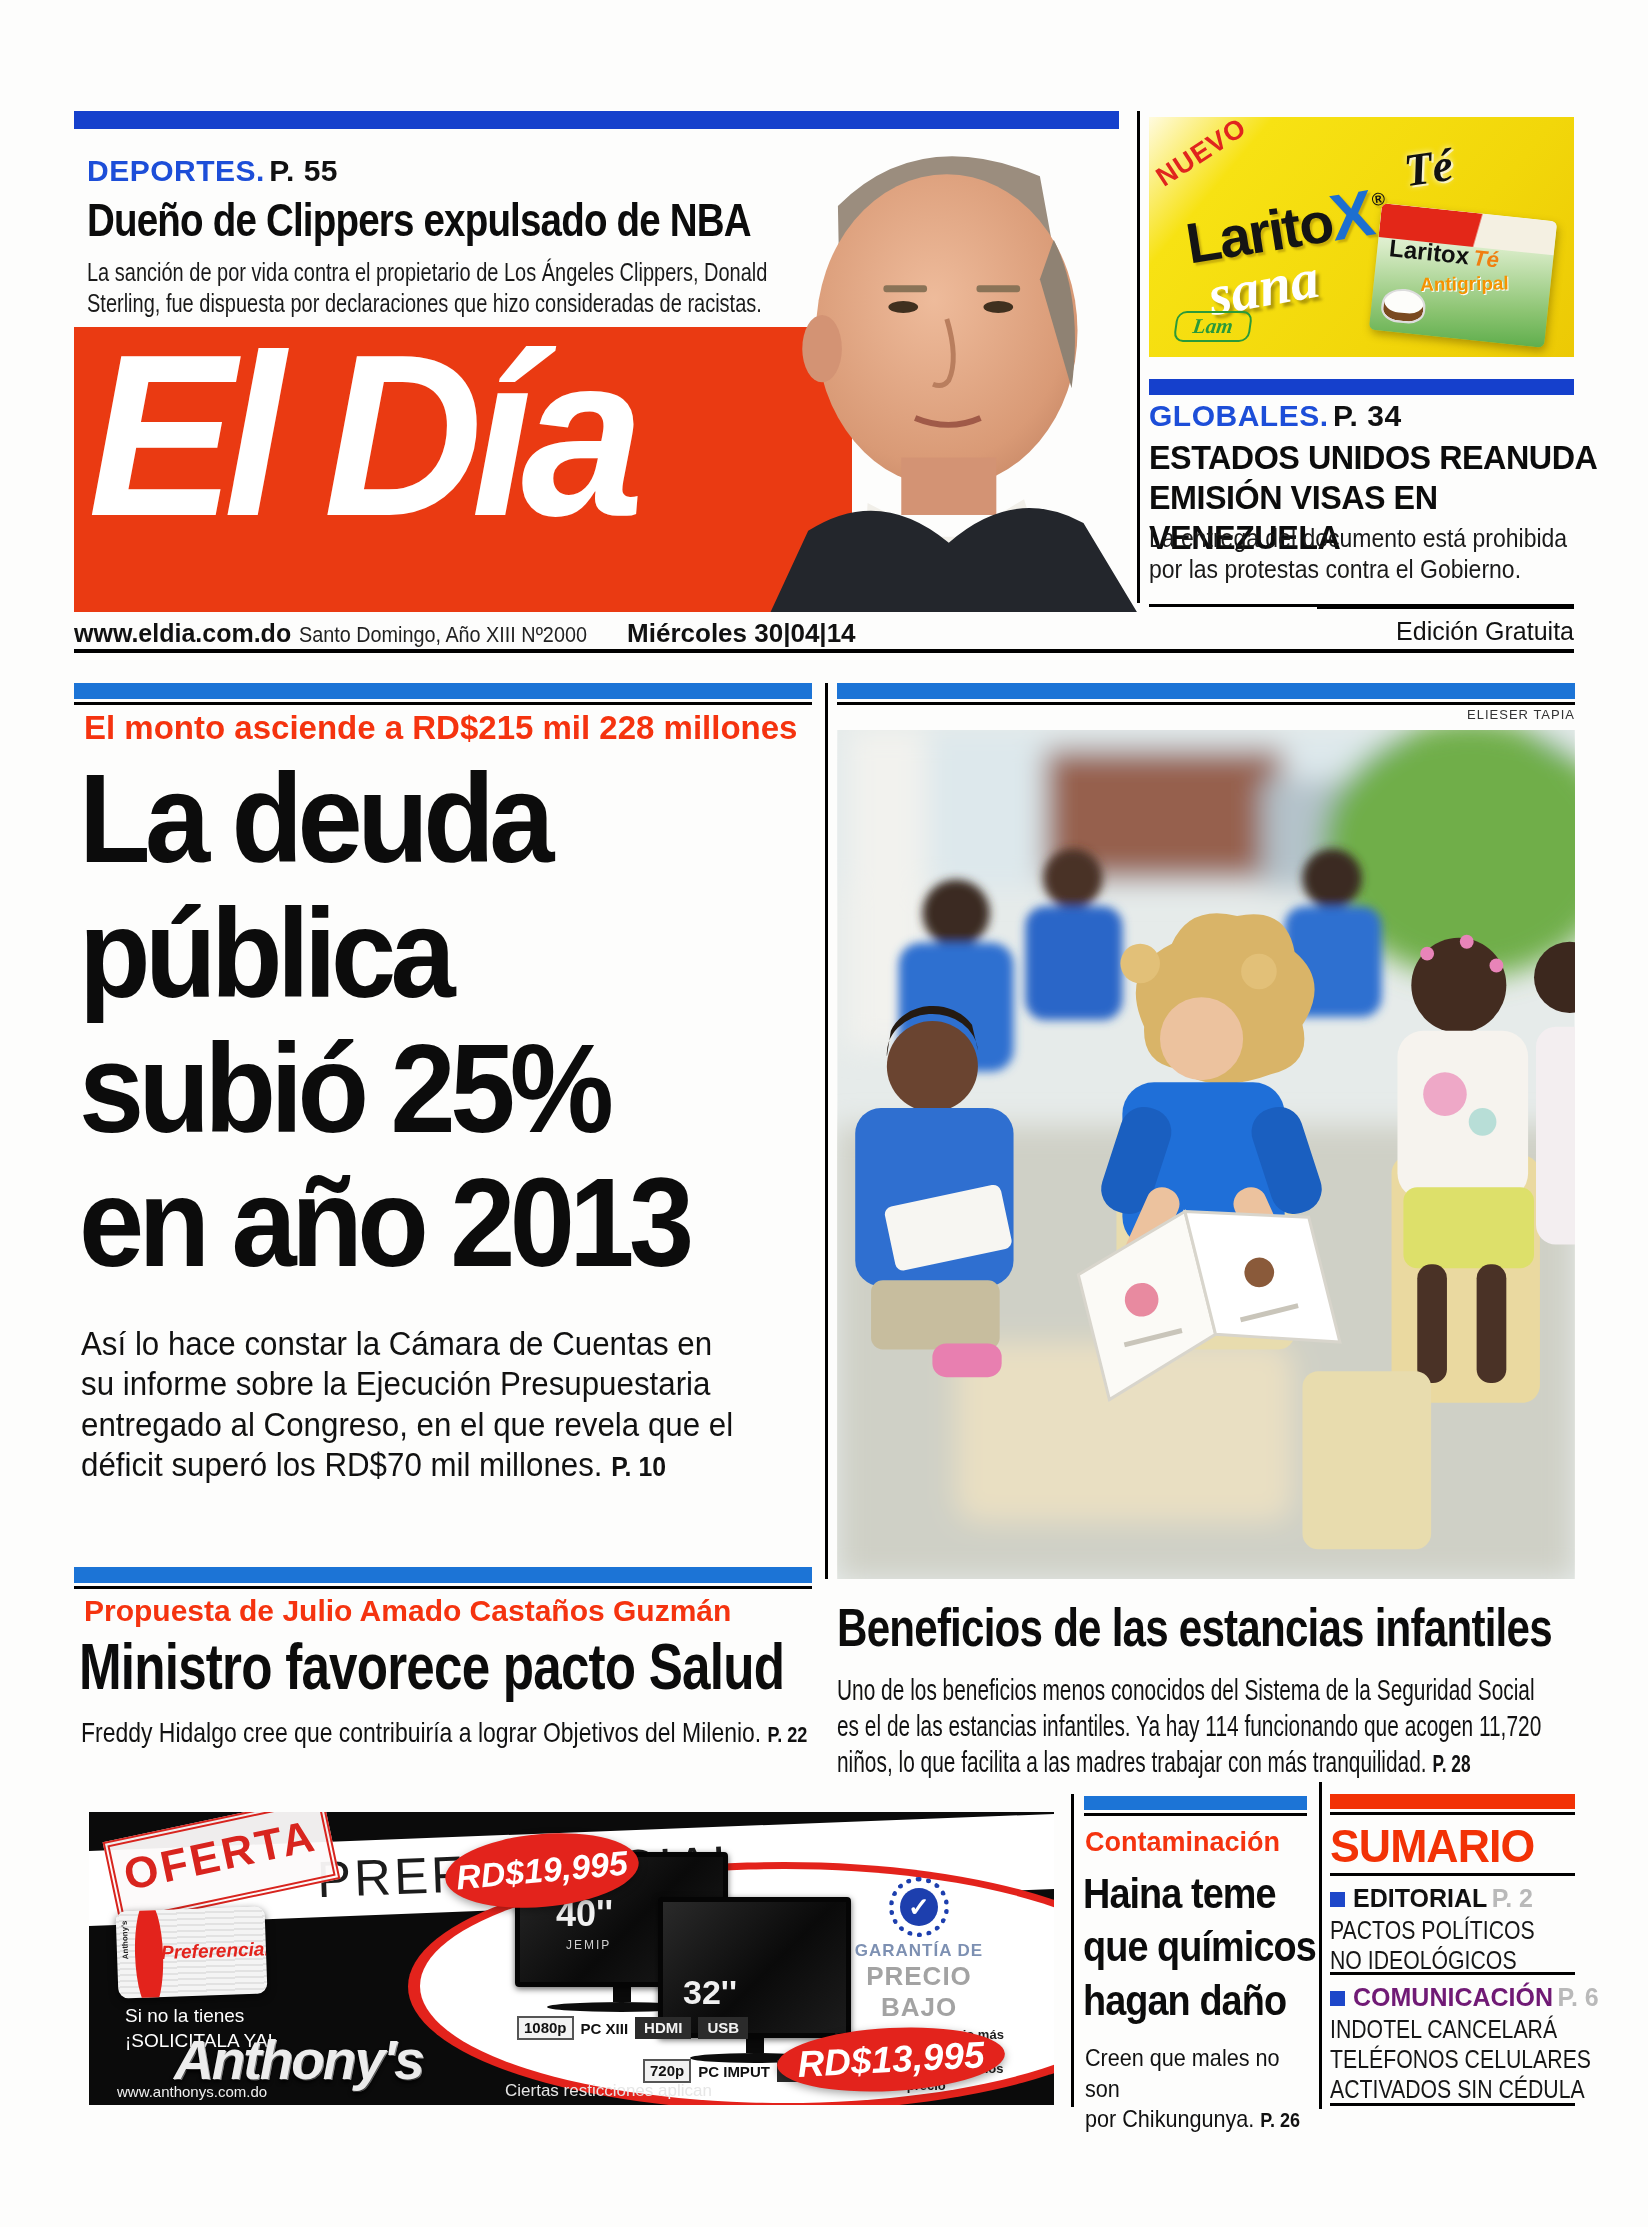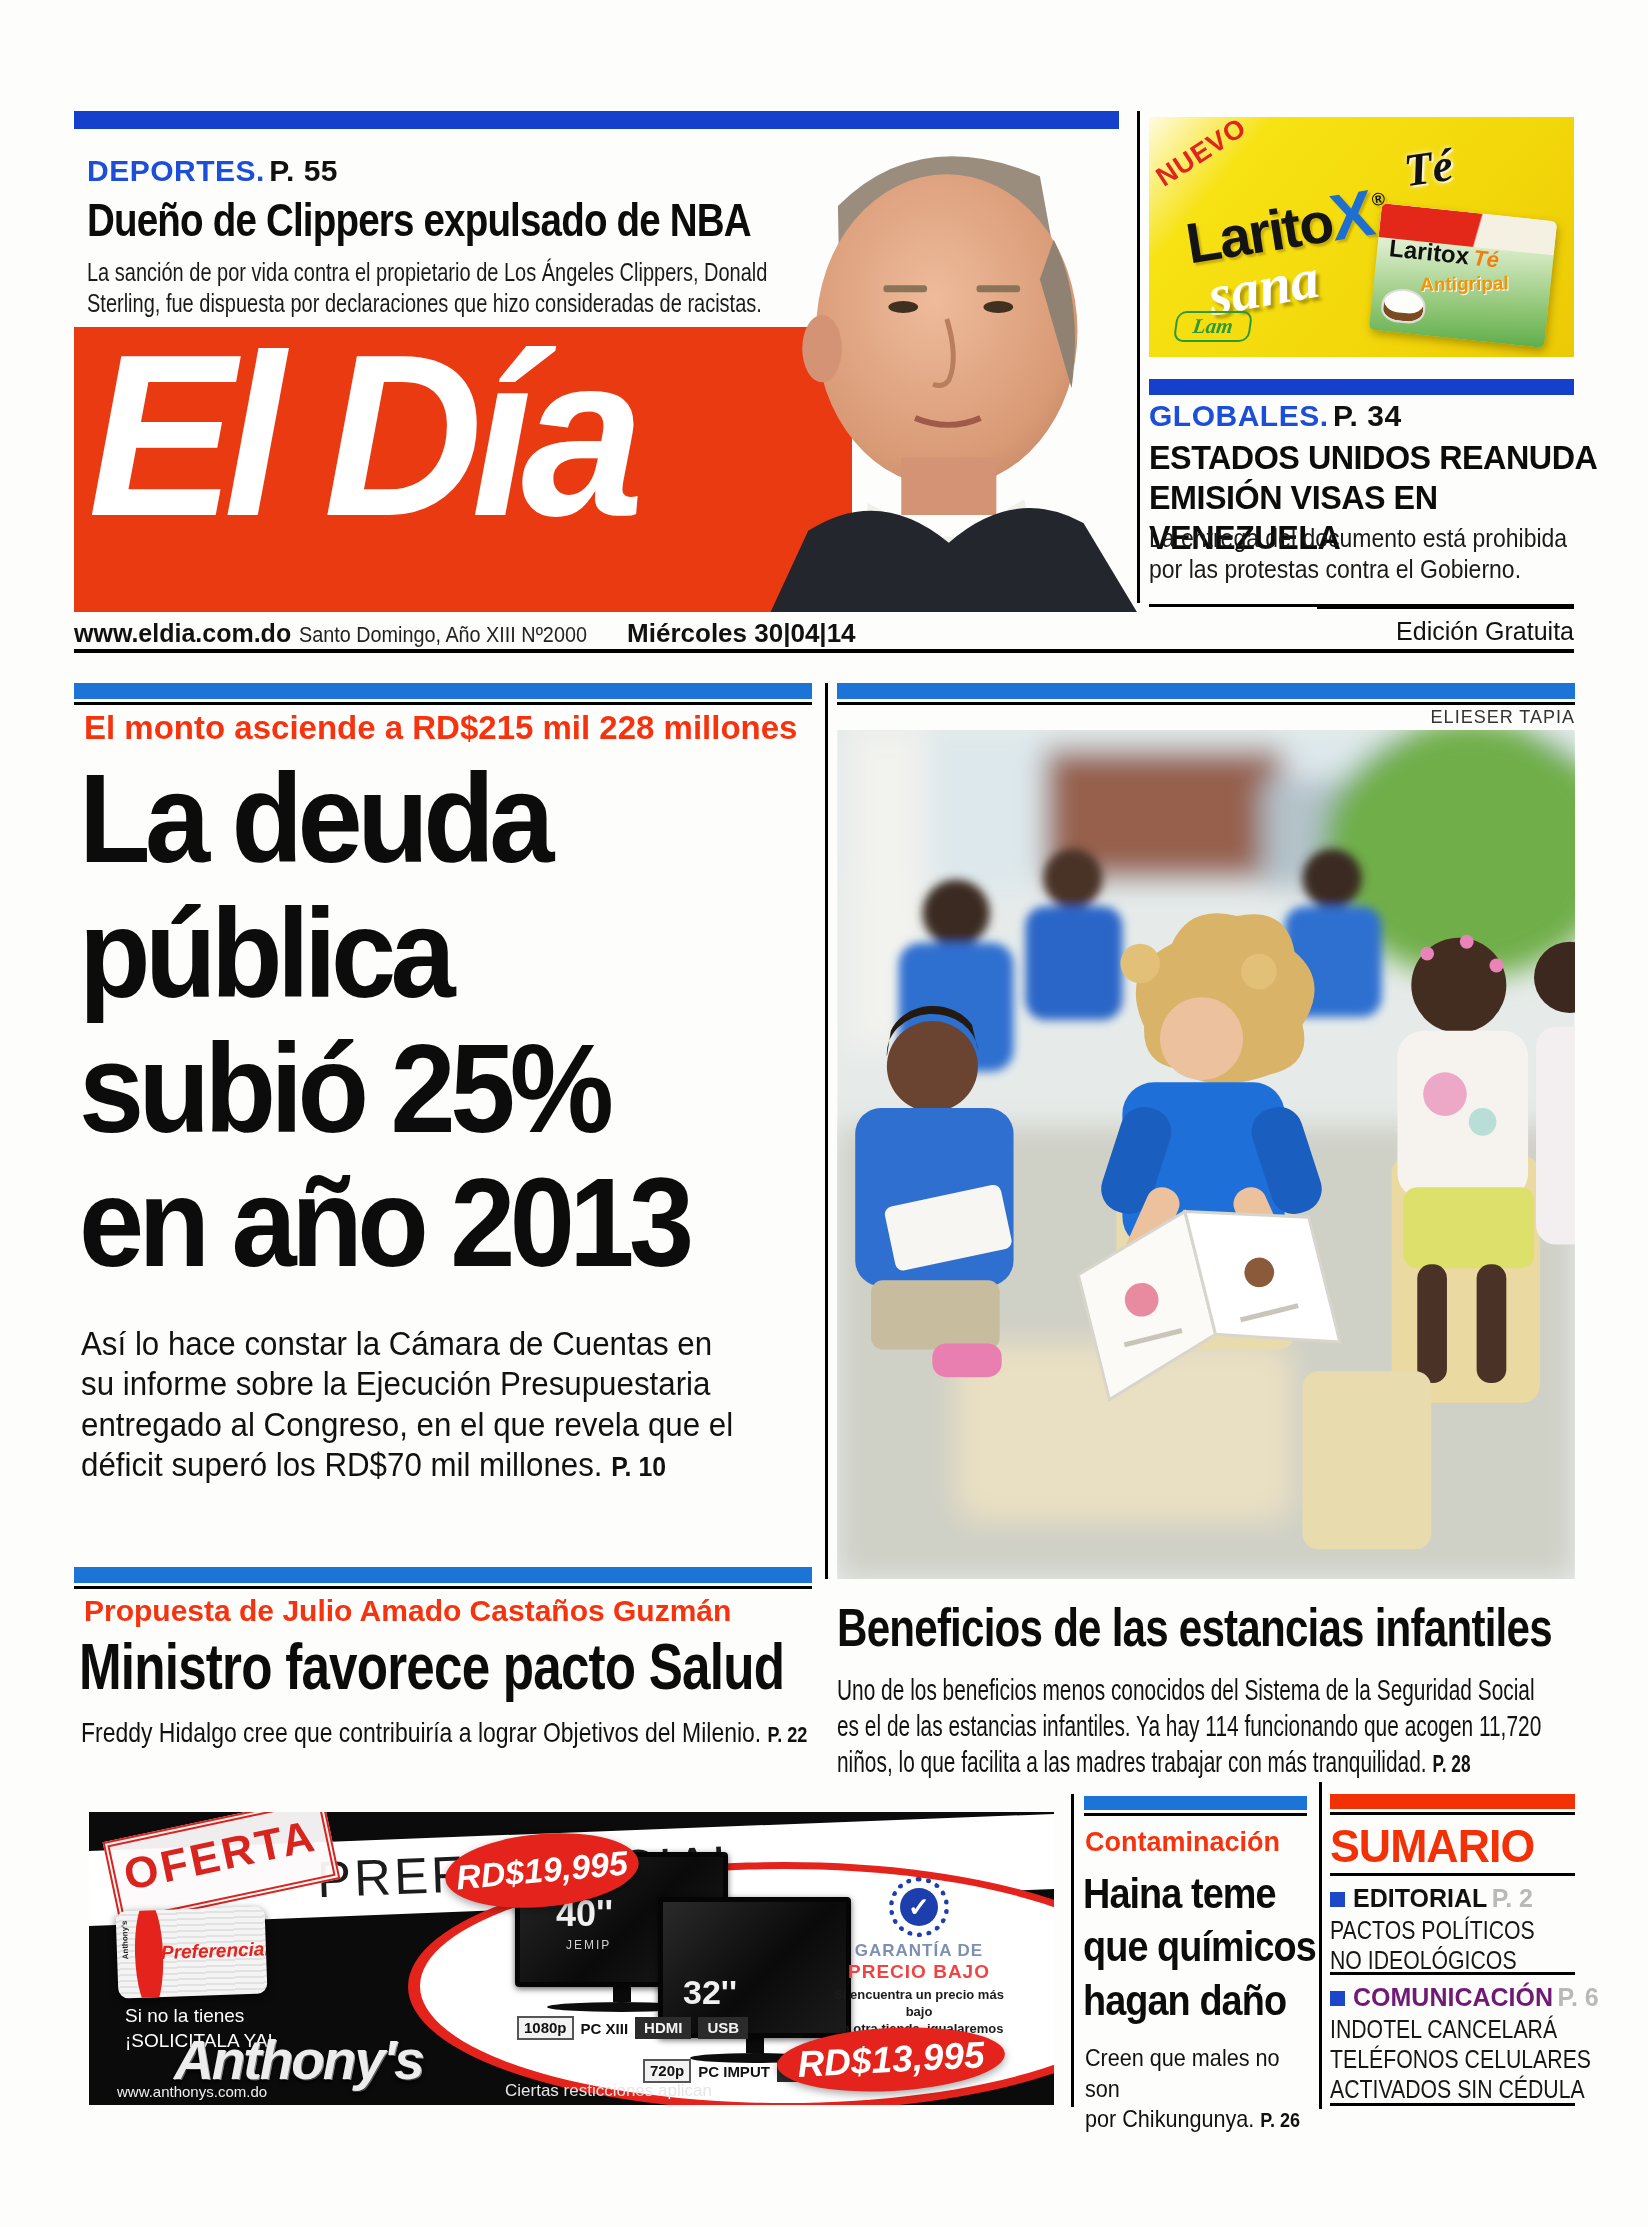--- a/index.html
+++ b/index.html
@@ -147,21 +147,21 @@
   <div class="abs bar-blue" style="left:74px;top:1567px;width:738px;height:16px;"></div>
   <div class="abs rule" style="left:74px;top:1586px;width:738px;height:3px;"></div>
   <div class="abs redk" style="left:84px;top:1594px;font-size:30px;font-weight:800;white-space:nowrap;">Propuesta de Julio Amado Castaños Guzmán</div>
   <div class="abs hl cx80" style="left:79px;top:1630px;font-size:64px;font-weight:900;letter-spacing:-1px;white-space:nowrap;">Ministro favorece pacto Salud</div>
   <p class="abs" style="left:81px;top:1717px;margin:0;font-size:28px;white-space:nowrap;transform:scaleX(.82);transform-origin:left top;"><span>Freddy Hidalgo cree que contribuiría a lograr Objetivos del Milenio.</span> <span class="page-sm" style="font-size:22px;">P. 22</span></p>
 
   <div class="abs rule" style="left:825px;top:683px;width:3px;height:896px;"></div>
 
   <div class="abs bar-blue" style="left:837px;top:683px;width:738px;height:16px;"></div>
   <div class="abs rule" style="left:837px;top:702px;width:738px;height:3px;"></div>
-  <div class="abs" style="left:837px;top:707px;width:738px;text-align:right;font-size:18px;letter-spacing:1px;color:#333;">ELIESER TAPIA</div>
+  <div class="abs" style="left:837px;top:707px;width:738px;text-align:right;font-size:13px;letter-spacing:1px;color:#333;">ELIESER TAPIA</div>
 
   <div class="abs" style="left:837px;top:730px;width:738px;height:849px;overflow:hidden;">
     <svg width="738" height="849" viewBox="0 0 745 858">
       <defs>
         <filter id="b1">
             <feGaussianBlur stdDeviation="14"></feGaussianBlur>
           </filter>
         <filter id="b2">
             <feGaussianBlur stdDeviation="5"></feGaussianBlur>
           </filter>
@@ -275,21 +275,21 @@
       <span class="chip-d">USB</span>
     </div>
 
     <div class="abs price-oval" style="left:688px;top:216px;width:228px;height:63px;font-size:37px;line-height:63px;transform:rotate(-3deg);z-index:7;">RD$13,995</div>
 
     <div class="abs" style="left:741px;top:65px;width:178px;text-align:center;z-index:6;">
       <div style="width:50px;height:50px;margin:0 auto;border-radius:50%;border:5px dotted #1d3fae;position:relative;">
         <div style="position:absolute;left:6px;top:6px;width:38px;height:38px;border-radius:50%;background:#1d3fae;color:#fff;font-size:26px;line-height:38px;font-weight:700;">✓</div>
       </div>
       <div style="font-size:17px;font-weight:700;color:#7d90b2;letter-spacing:1px;margin-top:4px;">GARANTÍA DE</div>
-      <div style="font-size:19px;font-weight:800;color:#ef4444;letter-spacing:1px;">PRECIO BAJO</div>
+      <div style="font-size:26px;font-weight:800;color:#a3a3a3;letter-spacing:1px;">PRECIO BAJO</div>
       <div class="pre" style="font-size:13px;color:#1c1c1c;line-height:1.3;margin-top:4px;font-weight:700;">Si encuentra un precio más bajo
 en otra tienda, igualaremos el precio</div>
     </div>
 
     <div class="abs" style="left:28px;top:97px;width:149px;height:87px;border-radius:10px;transform:rotate(-2deg);background:repeating-linear-gradient(0deg,#f4f4f4 0 4px,#e2e2e2 4px 6px);box-shadow:0 3px 8px rgba(0,0,0,.6);overflow:hidden;">
       <div style="position:absolute;left:18px;top:-10px;width:28px;height:109px;background:#e3231c;border-radius:50%;"></div>
       <div style="position:absolute;left:4px;top:30px;font-size:8px;color:#222;transform:rotate(-90deg) translateX(-18px);transform-origin:left top;font-weight:700;">Anthony's</div>
       <div style="position:absolute;left:44px;top:32px;font-size:19px;font-style:italic;font-weight:700;color:#e3231c;">Preferencial</div>
     </div>
     <div class="abs" style="left:36px;top:192px;color:#fff;font-size:19px;line-height:1.3;">

